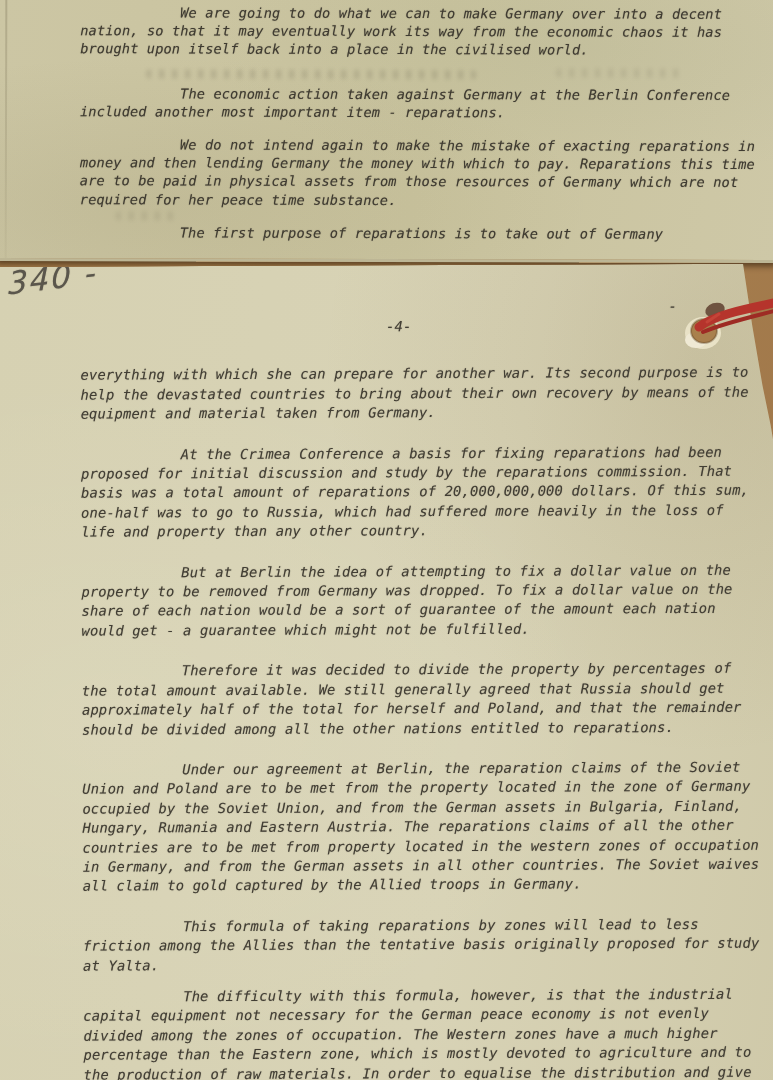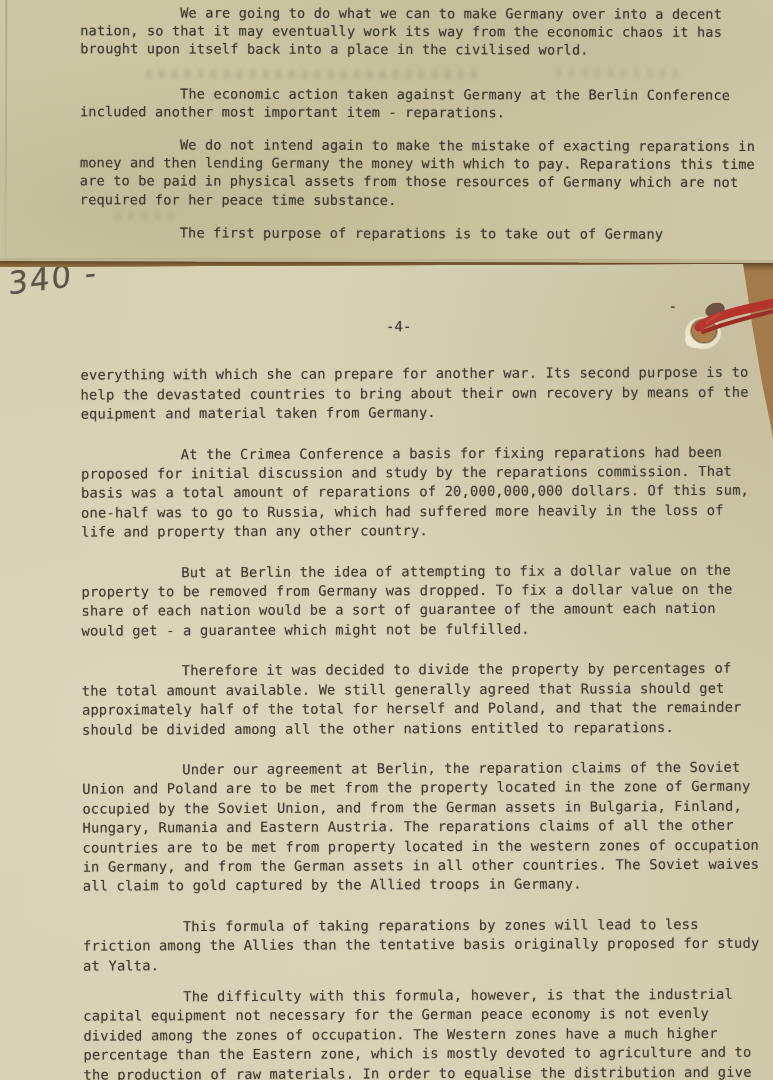--- a/index.html
+++ b/index.html
@@ -2,20 +2,21 @@
 <html><head>
 <meta charset="utf-8">
 <style>
   html,body{margin:0;padding:0;background:#6d5131;}
   #photo{
     position:relative;
     width:773px;height:1080px;
     overflow:hidden;
     background:linear-gradient(115deg,#a27947 0%,#a9804d 45%,#9c744a 100%);
     font-family:"DejaVu Sans Mono", monospace;
+    font-style:italic;
   }
   
   .page-top{
     position:absolute;left:-4px;top:-6px;width:781px;height:268px;
     background:
       radial-gradient(ellipse at 75% 20%, rgba(130,140,110,0.10), transparent 45%),
       radial-gradient(ellipse at 20% 80%, rgba(110,100,60,0.10), transparent 50%),
       linear-gradient(100deg,#ccc6a4 0%,#c9c39e 55%,#cec8a7 100%);
     transform:rotate(0.15deg);
     box-shadow:0 3px 6px rgba(45,28,10,0.65);

